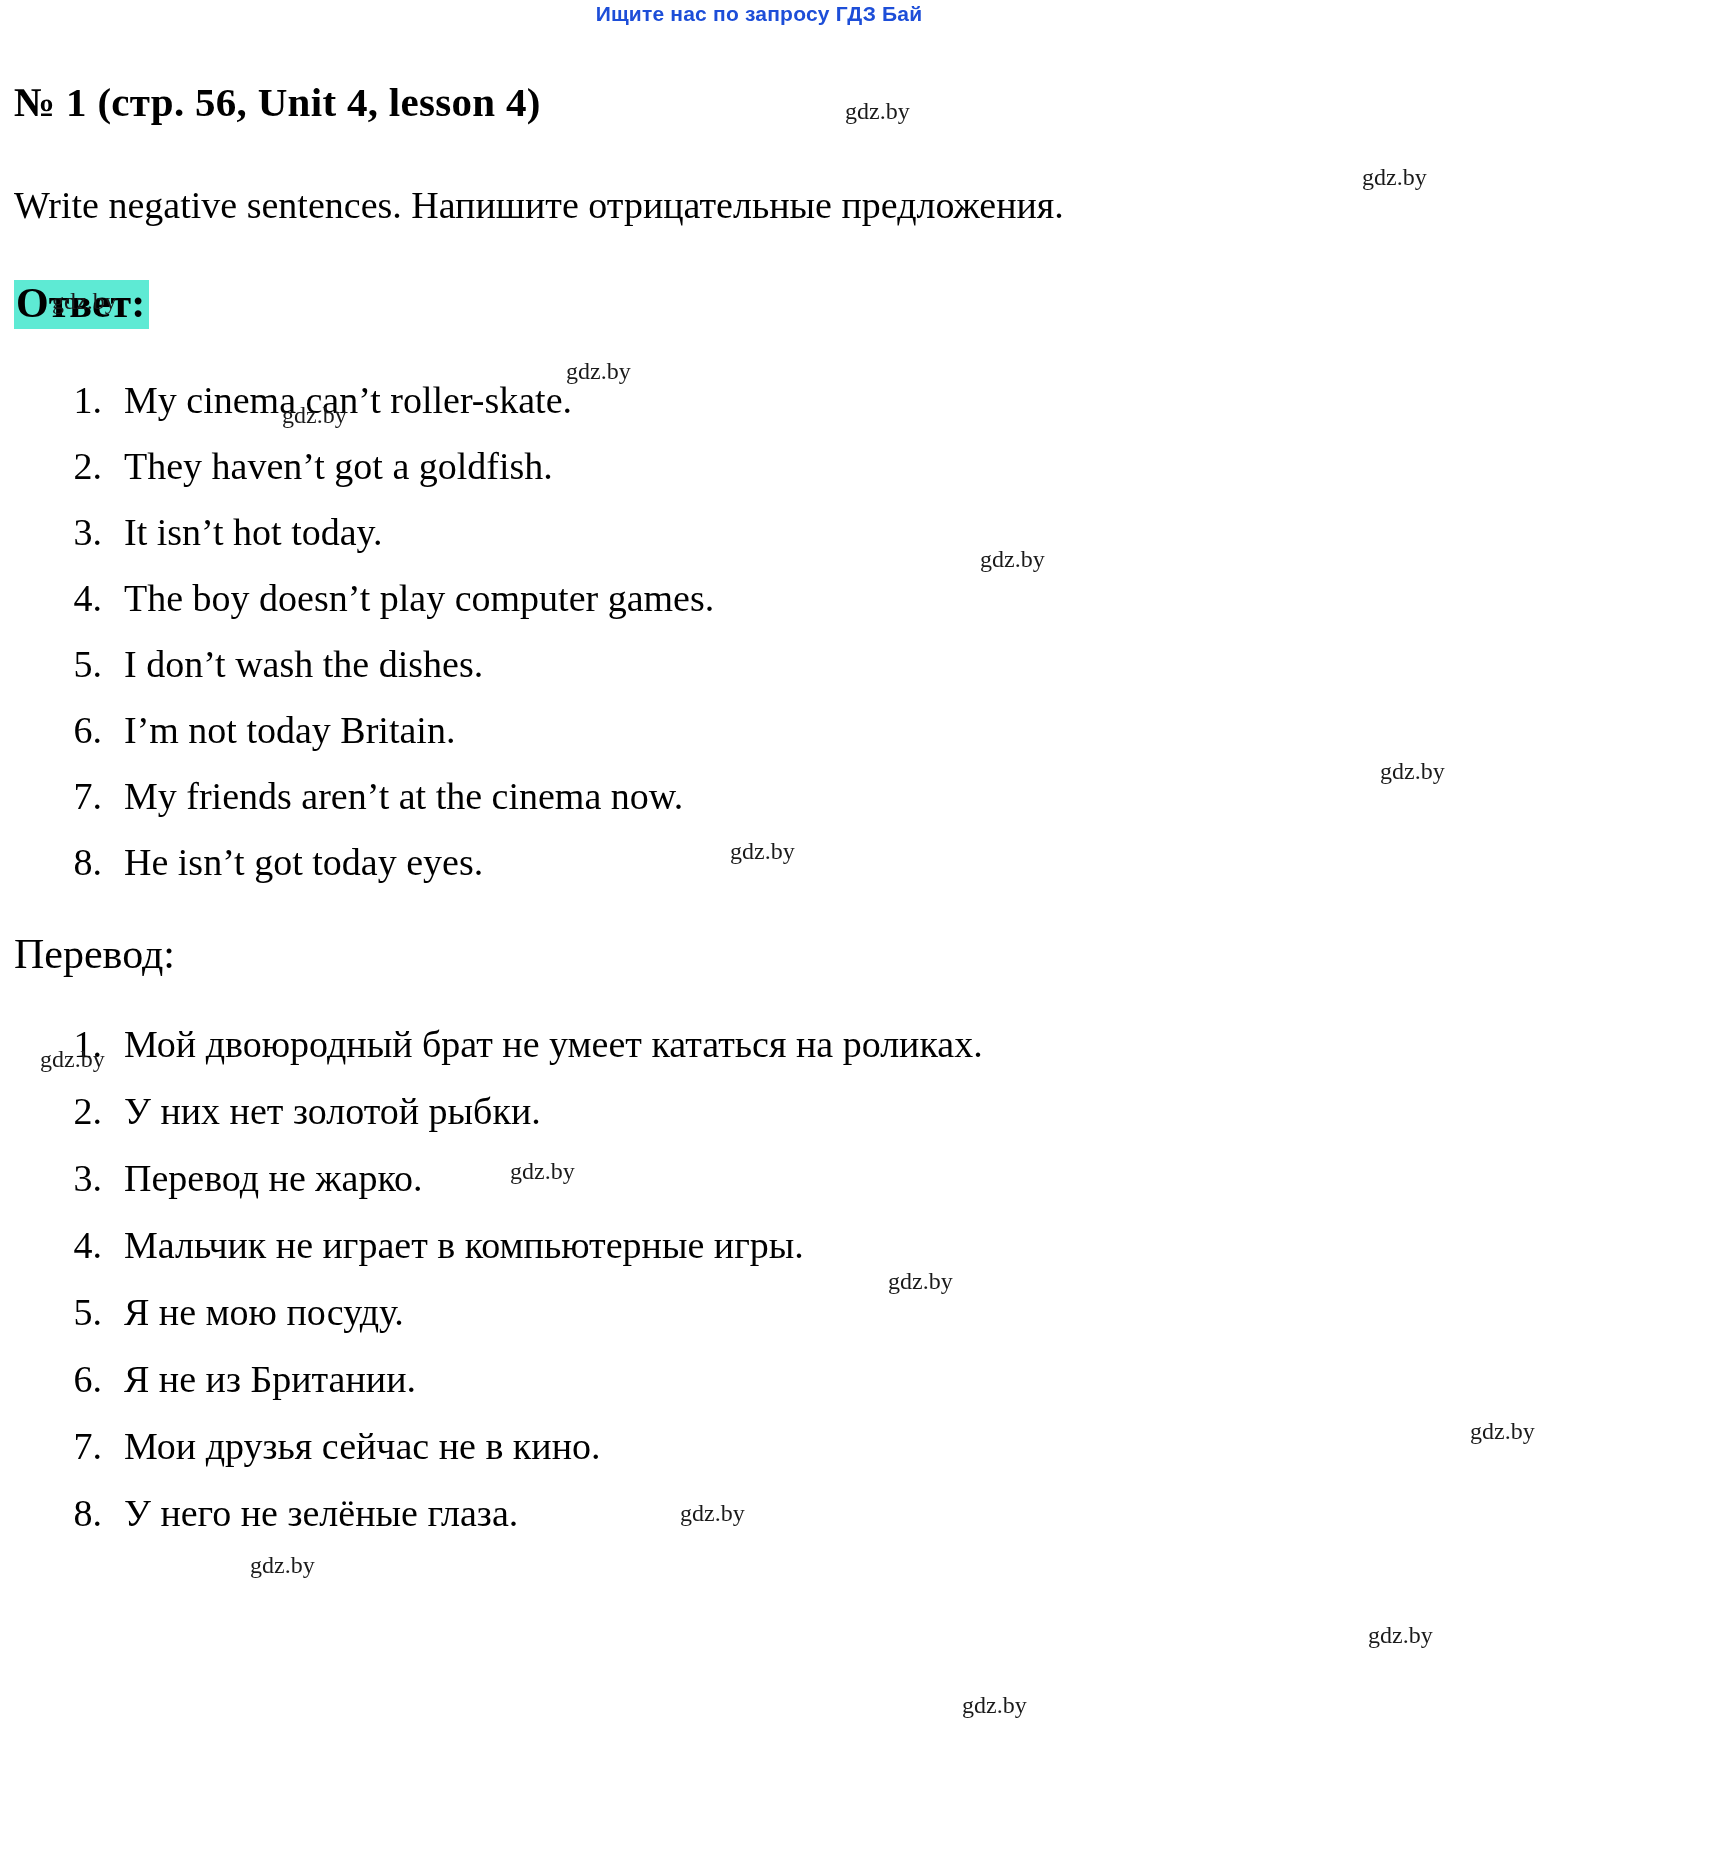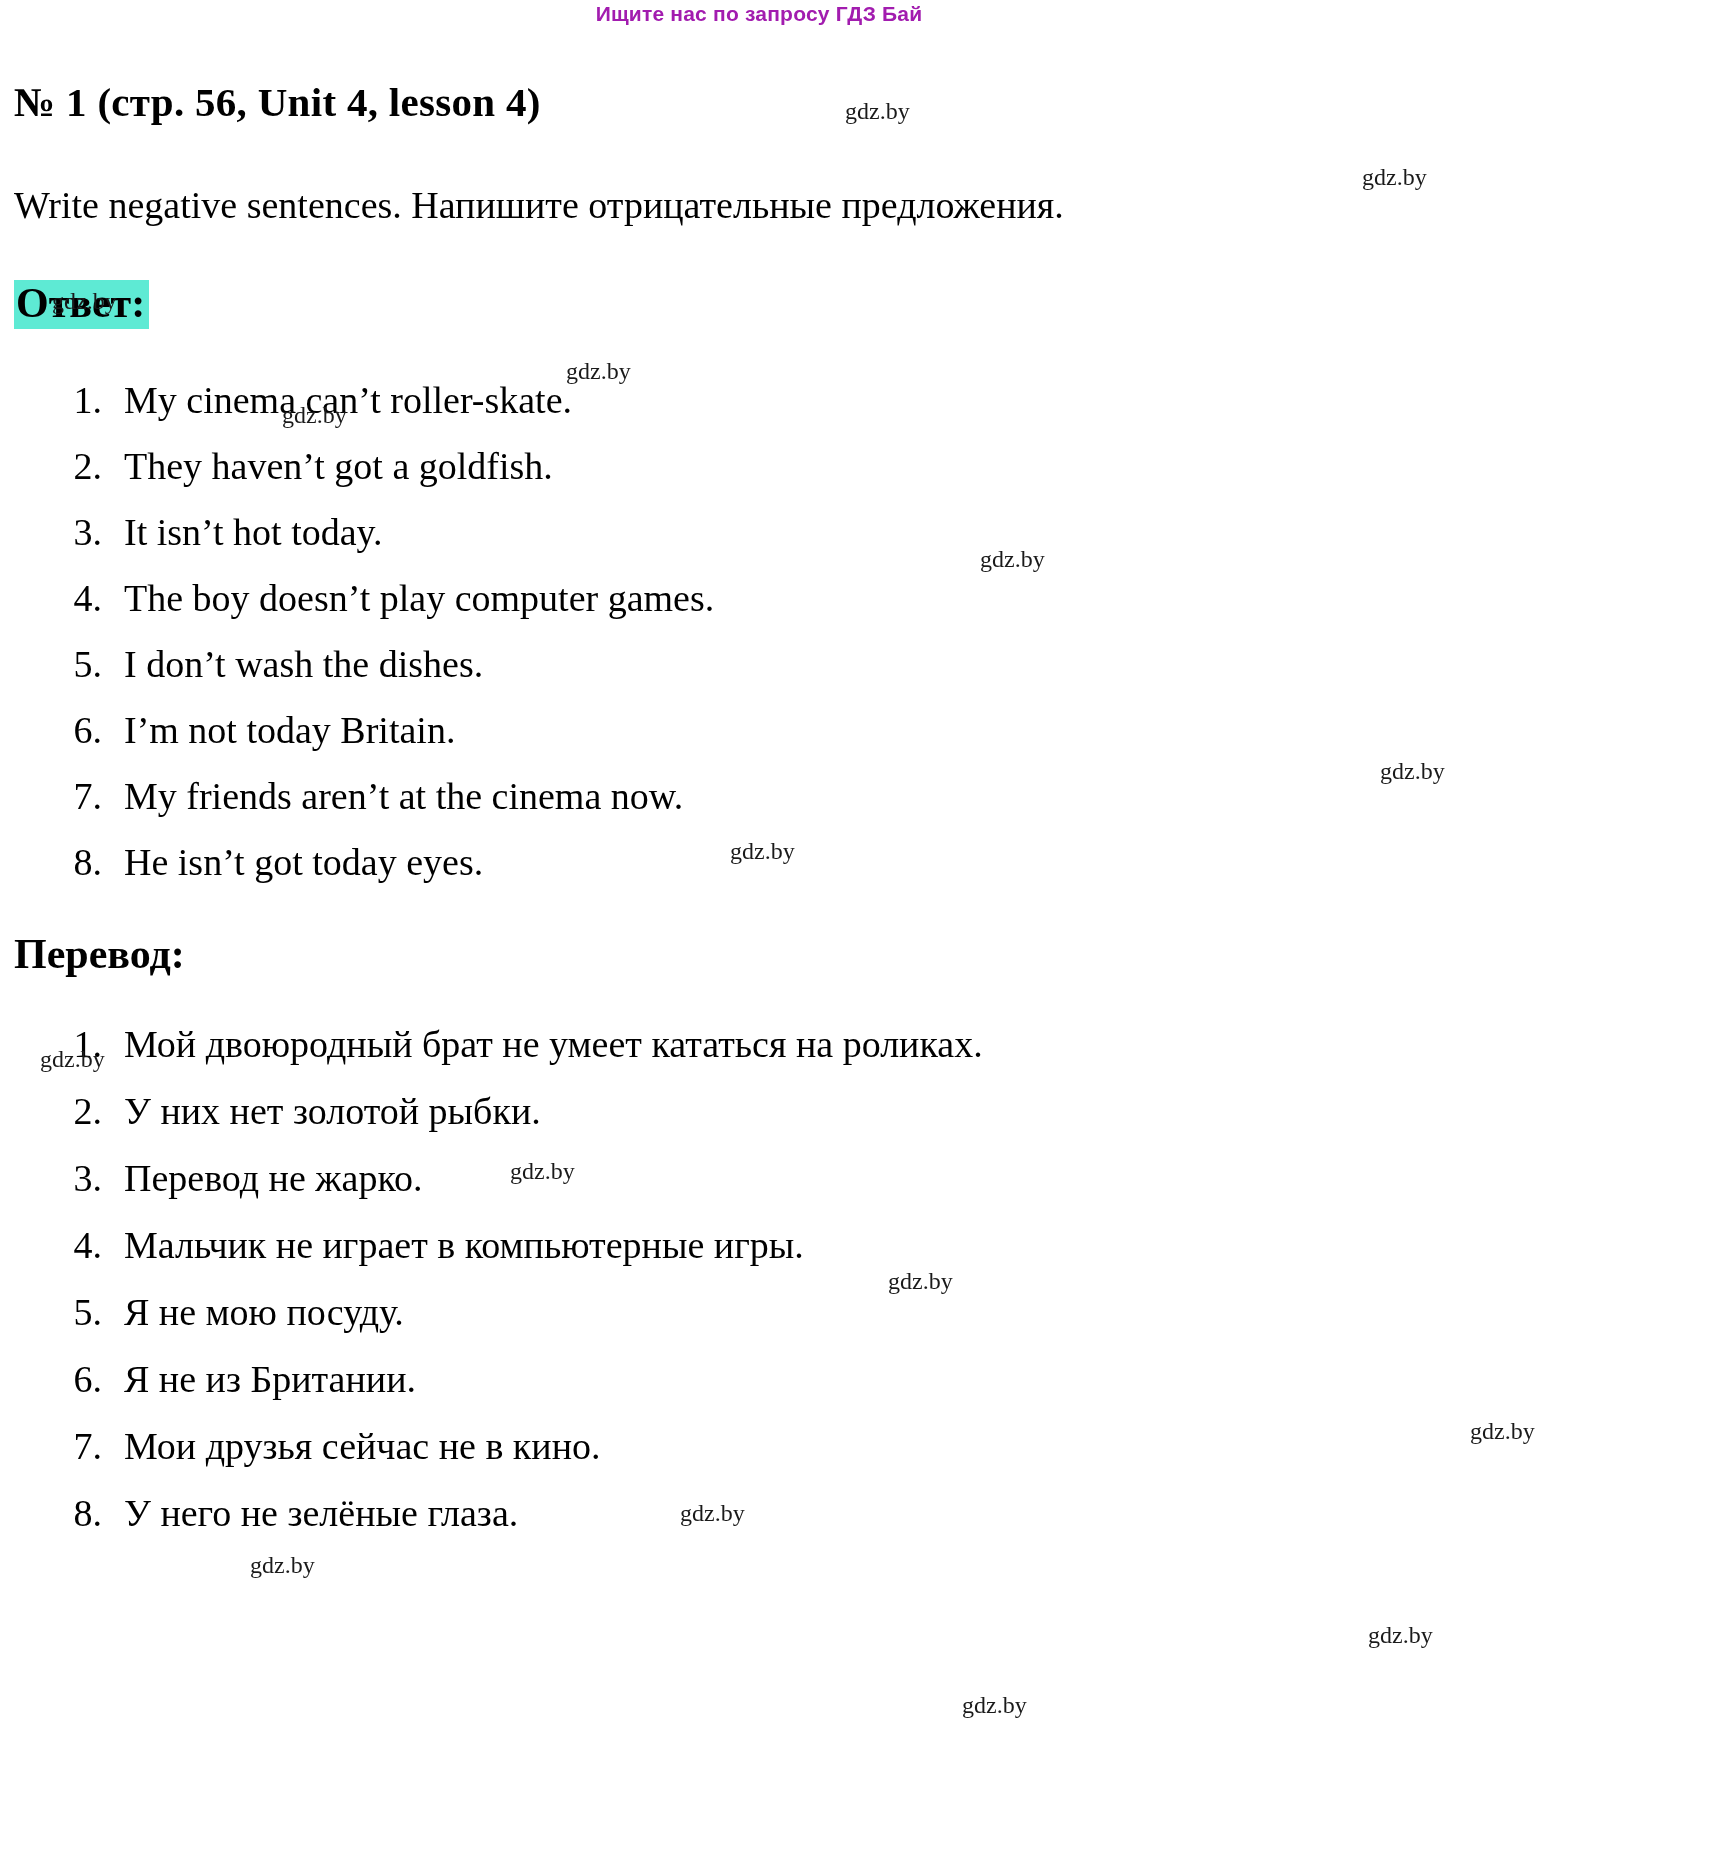--- a/index.html
+++ b/index.html
@@ -22,21 +22,21 @@
   
   .promo {
     position: absolute;
     top: 2px;
     left: 0;
     width: 1518px;
     text-align: center;
     font-family: "Liberation Sans", sans-serif;
     font-weight: bold;
     font-size: 21px;
-    color: #a21caf;
+    color: #1d4ed8;
     letter-spacing: .2px;
   }
 
   
   .task-title {
     position: absolute;
     left: 14px;
     top: 78px;
     font-family: "Liberation Serif", serif;
     font-weight: bold;
@@ -61,21 +61,21 @@
     font-size: 42px;
     background: #5eead4;
     padding: 1px 4px 3px 2px;
     line-height: 1.08;
   }
   .translation-heading {
     position: absolute;
     left: 14px;
     top: 930px;
     font-family: "Liberation Serif", serif;
-    font-weight: bold;
+    font-weight: normal;
     font-size: 42px;
   }
 
   
   .num-list {
     position: absolute;
     left: 0;
     width: 1700px;
   }
   .num-list .row {

